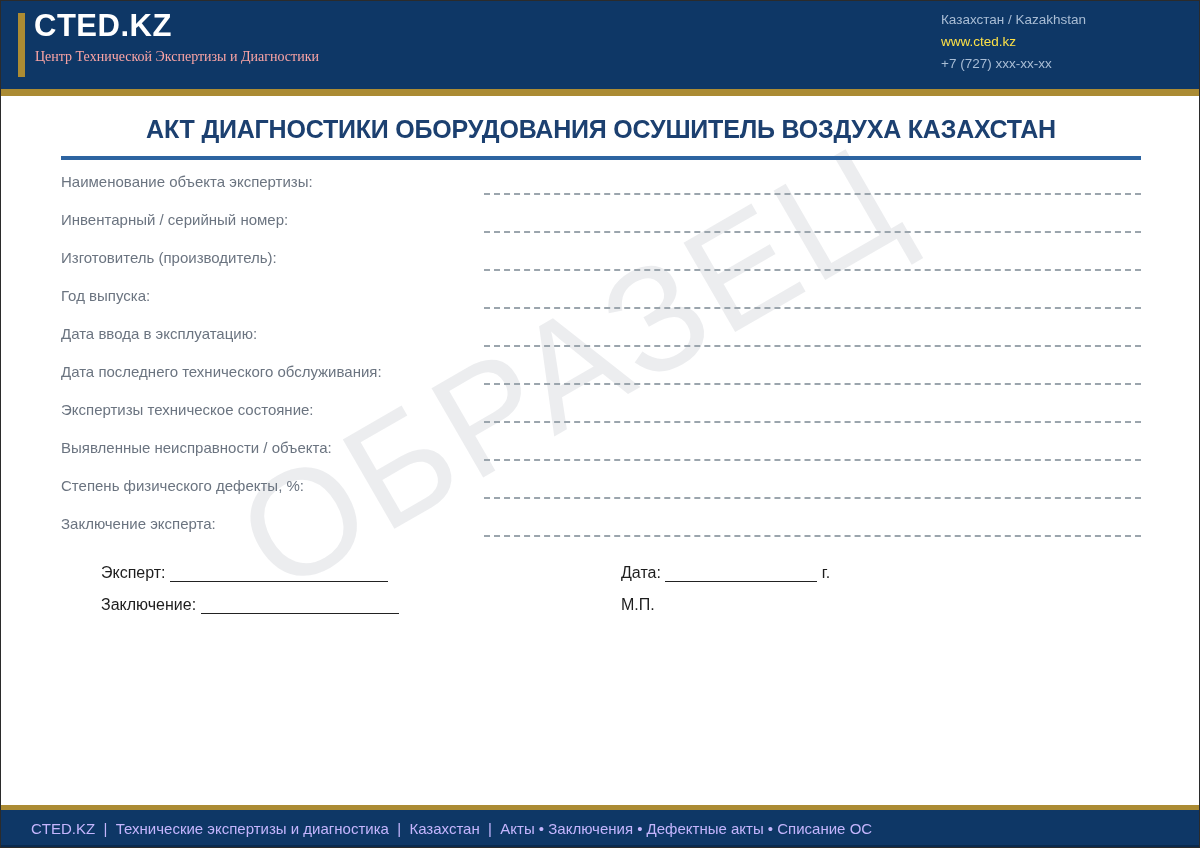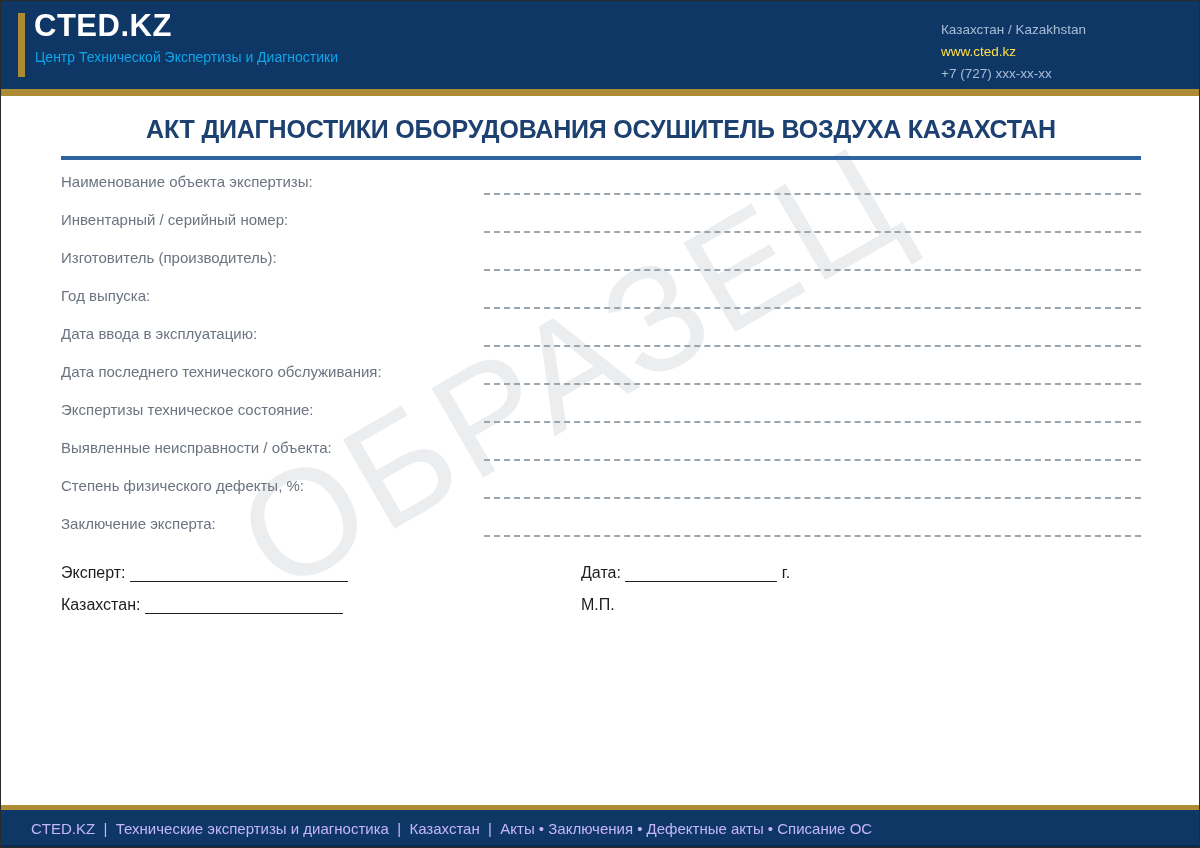--- a/index.html
+++ b/index.html
@@ -20,24 +20,24 @@
   .gold-bar {
     position: absolute; left: 17px; top: 12px; width: 7px; height: 64px;
     background: #ab8b33;
   }
   .logo {
     position: absolute; left: 33px; top: 7px;
     color: #ffffff; font-size: 31px; font-weight: bold; letter-spacing: 0.5px;
   }
   .subtitle {
     position: absolute; left: 34px; top: 48px;
-    color: #0ea5e9; font-size: 14px;
+    color: #fca5a5; font-size: 14px; font-family: Liberation Serif, serif;
   }
   .contact {
-    position: absolute; left: 940px; top: 18px;
+    position: absolute; left: 940px; top: 8px;
     font-size: 13.5px; line-height: 22px; color: #a9bdd5;
   }
   .contact .website { color: #fde047; }
 
   .header-divider {
     position: absolute; top: 88px; left: 0; width: 1200px; height: 7px;
     background: #ab8b33;
   }
 
   
@@ -74,21 +74,21 @@
   .field-line {
     position: absolute; left: 423px; right: 0; top: 29px; height: 0;
     border-top: 2px dashed #9ba5ad;
   }
 
   
   .signature {
     position: absolute; top: 560px; left: 60px; width: 1080px;
     color: #1d1d1d; font-size: 16px;
   }
-  .sig-row { position: relative; height: 32px; }
+  .sig-row { position: relative; height: 32px; margin-left: 40px; }
   .sig-left { position: absolute; left: 0; top: 3px; }
   .sig-right { position: absolute; left: 520px; top: 3px; }
   .sig-line {
     display: inline-block; height: 14px;
     border-bottom: 1.5px solid #222222;
     vertical-align: bottom;
   }
   .line-expert { width: 218px; }
   .line-position { width: 198px; }
   .line-date { width: 152px; }
@@ -182,21 +182,21 @@
       <span class="sig-line line-expert"></span>
     </span>
     <span class="sig-right">
       <span>Дата:</span>
       <span class="sig-line line-date"></span>
       <span>г.</span>
     </span>
   </div>
   <div class="sig-row">
     <span class="sig-left">
-      <span>Казахстан:</span>
+      <span>Заключение:</span>
       <span class="sig-line line-position"></span>
     </span>
     <span class="sig-right">М.П.</span>
   </div>
 </div>
 
 <div class="footer-gold"></div>
 <div class="footer">
   <div class="footer-text">CTED.KZ  |  Технические экспертизы и диагностика  |  Казахстан  |  Акты • Заключения • Дефектные акты • Списание ОС</div>
   <div class="footer-bottom-edge"></div>

